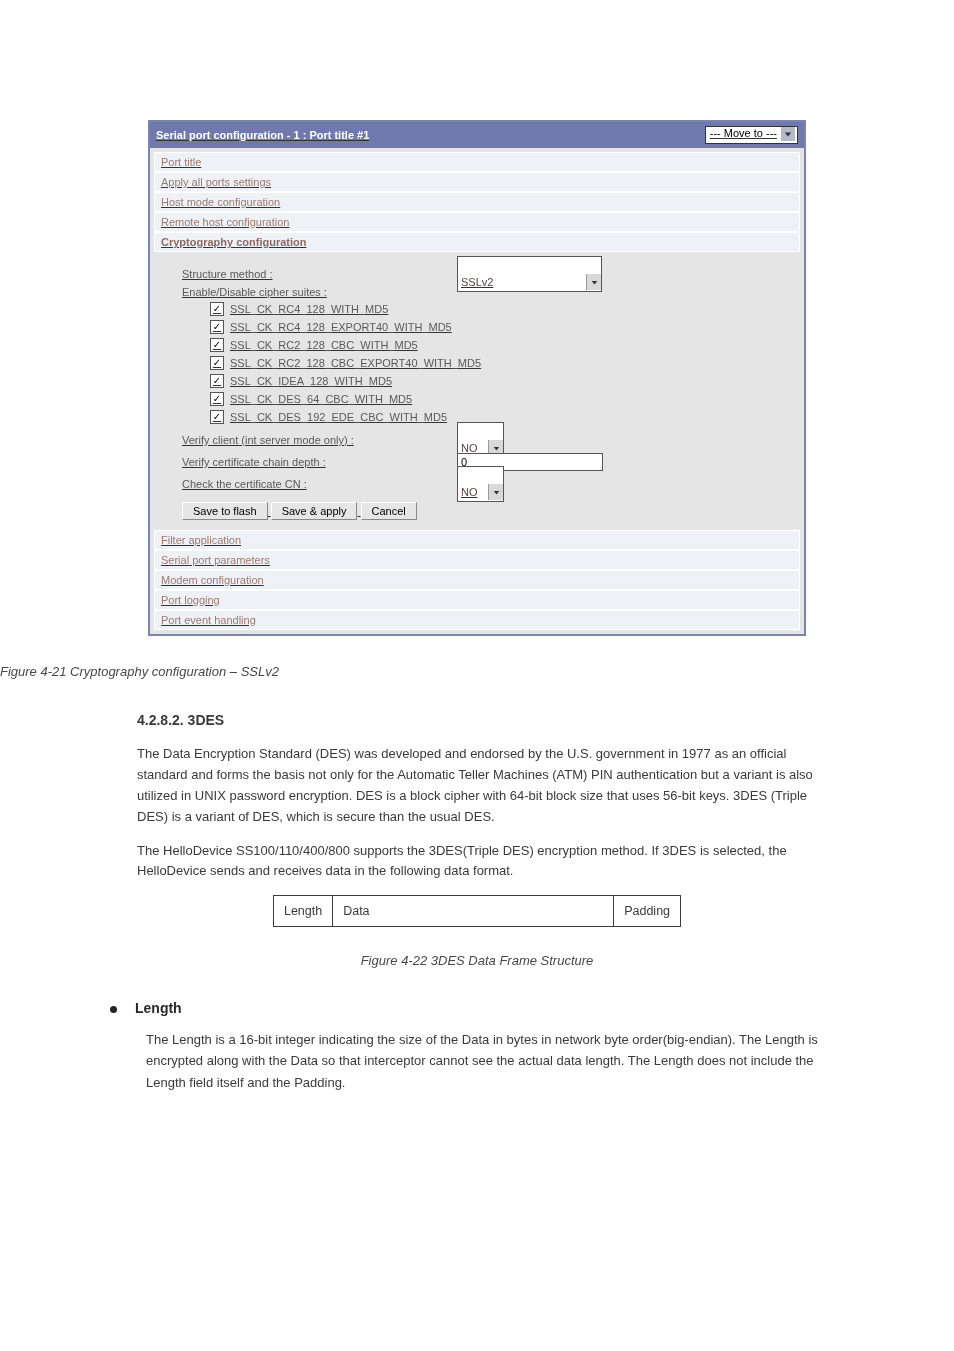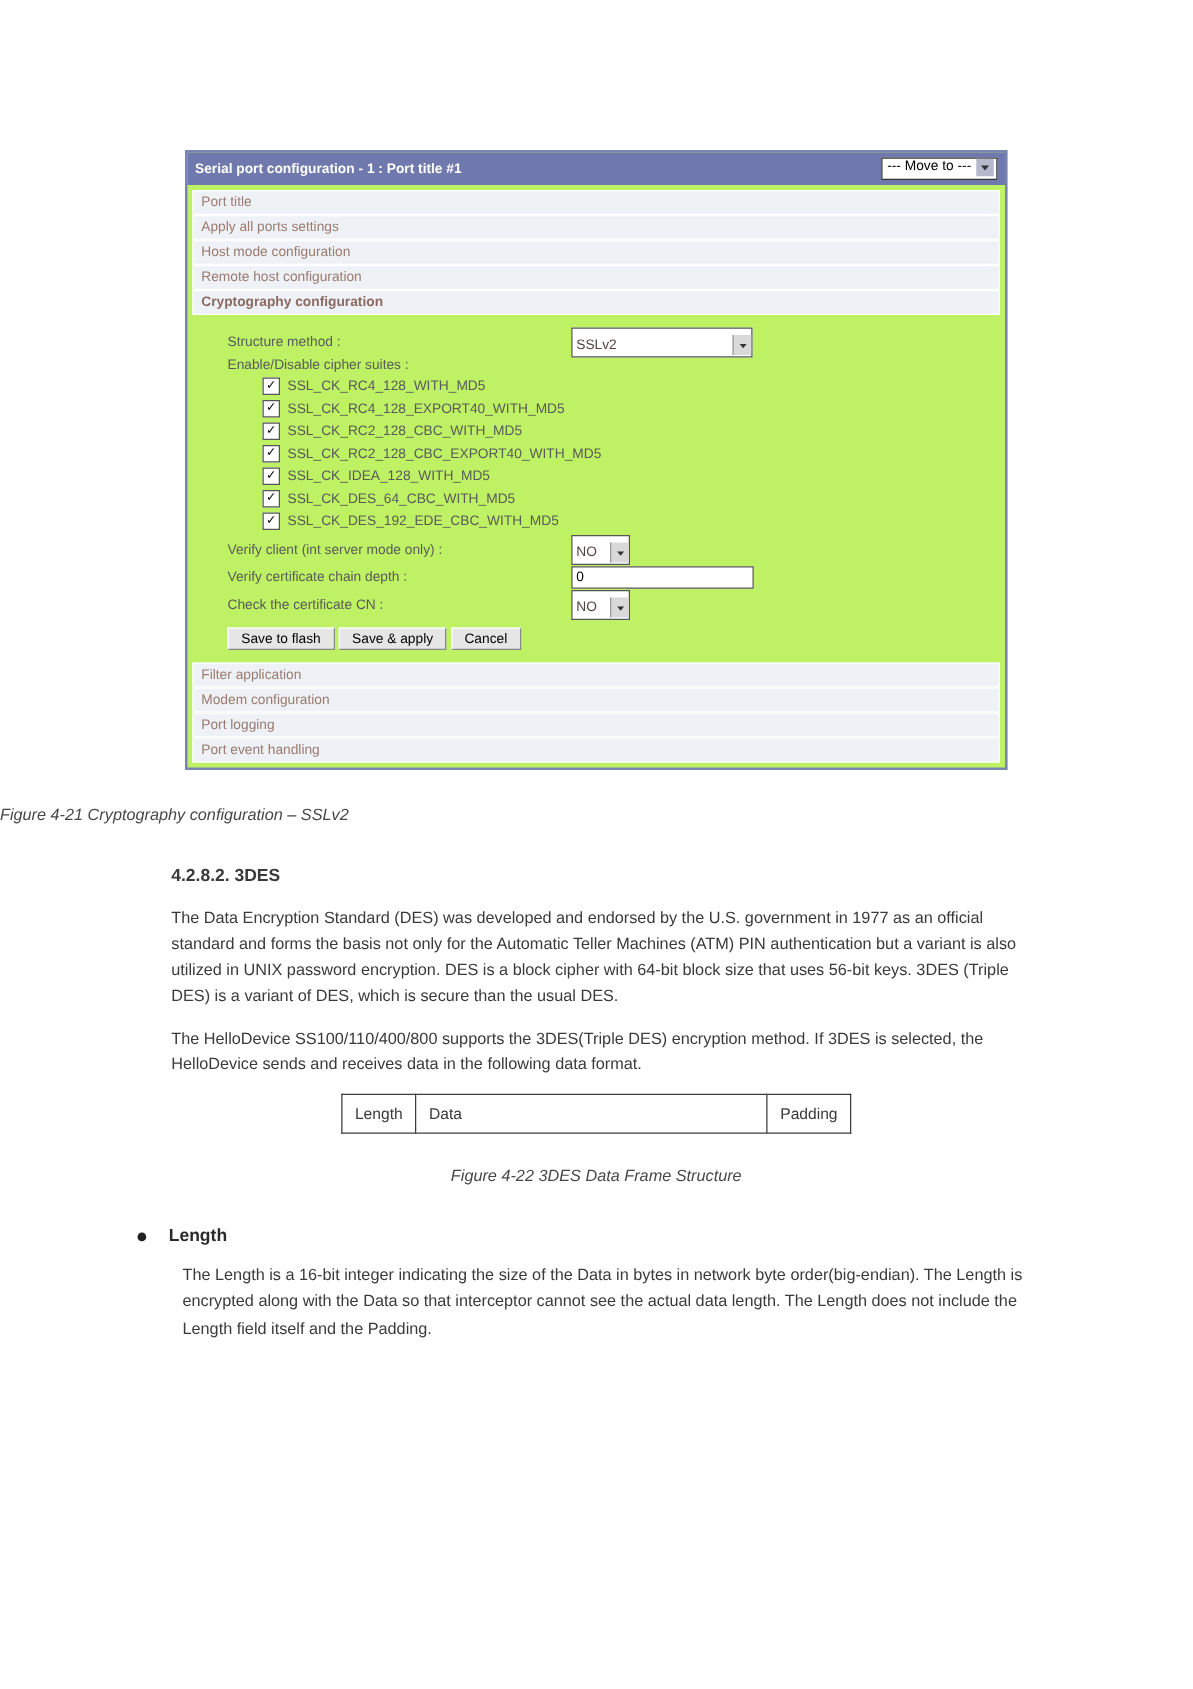--- a/index.html
+++ b/index.html
@@ -12,21 +12,22 @@
   }
   .page {
     width: 954px;
     margin: 0 auto;
     padding: 40px 0 40px 0;
   }
   .screenshot-wrap {
     width: 654px;
     margin: 80px auto 0 auto;
     border: 2px solid #7a84b3;
-    background: #bef264;
+    background: #e5e5e5;
+    text-decoration: underline;
   }
   .title-bar {
     background: #6f79ad;
     color: #fff;
     font-size: 11px;
     font-weight: bold;
     padding: 4px 6px;
     display: flex;
     justify-content: space-between;
     align-items: center;
@@ -80,21 +81,21 @@
     color: #5a5a5a;
   }
   .select-ctl {
     border: 1px solid #555;
     background: #fff;
     font-size: 11px;
     display: flex;
     align-items: center;
     justify-content: space-between;
     height: 18px;
-    padding: 4px 0 0 3px;
+    padding: 16px 0 0 3px;
   }
   .select-wide { width: 140px; }
   .select-sm { width: 42px; }
   .select-ctl .drop {
     background: #d9d9d9;
     width: 14px;
     height: 16px;
     border-left: 1px solid #999;
     display: flex;
     align-items: center;
@@ -315,20 +316,21 @@
 
         <div class="btn-row">
           <button class="btn">Save to flash</button>
           <button class="btn">Save &amp; apply</button>
           <button class="btn">Cancel</button>
         </div>
 
       </div>
 
       <div class="section-row"><span>Filter application</span></div>
+      <div class="section-row"><span>Serial port parameters</span></div>
       <div class="section-row"><span>Modem configuration</span></div>
       <div class="section-row"><span>Port logging</span></div>
       <div class="section-row"><span>Port event handling</span></div>
     </div>
   </div>
 
   <div class="caption">Figure 4-21 Cryptography configuration – SSLv2</div>
 
   <div class="desc-block">
     <div class="desc-h">4.2.8.2.  3DES</div>

